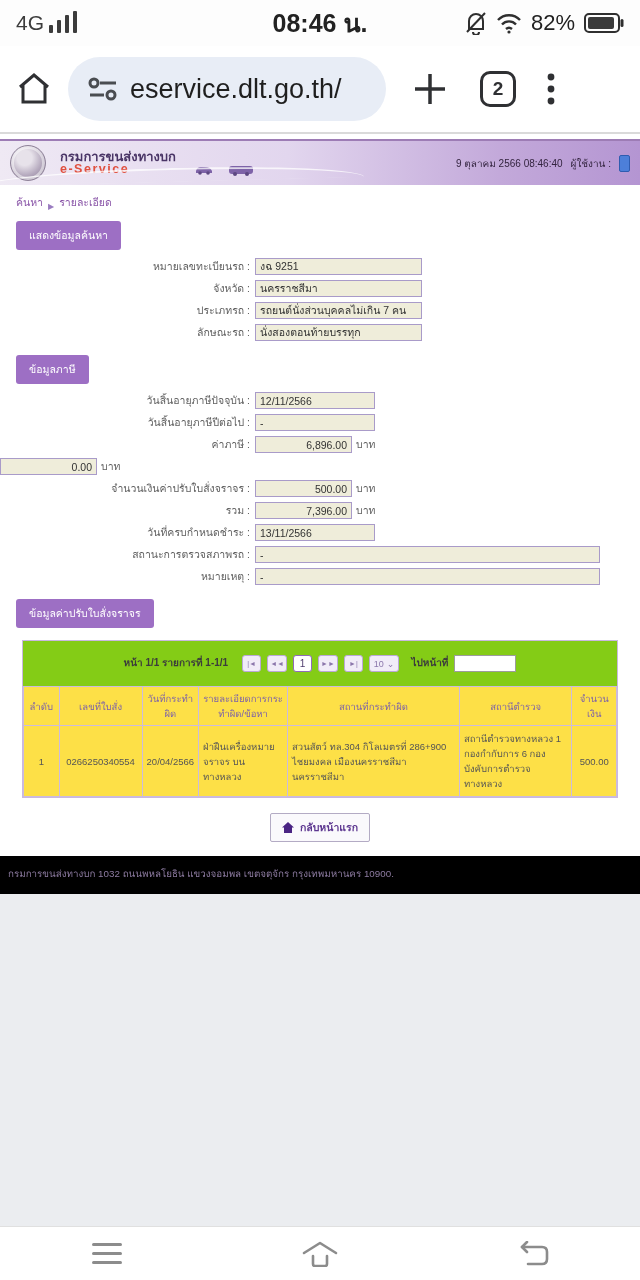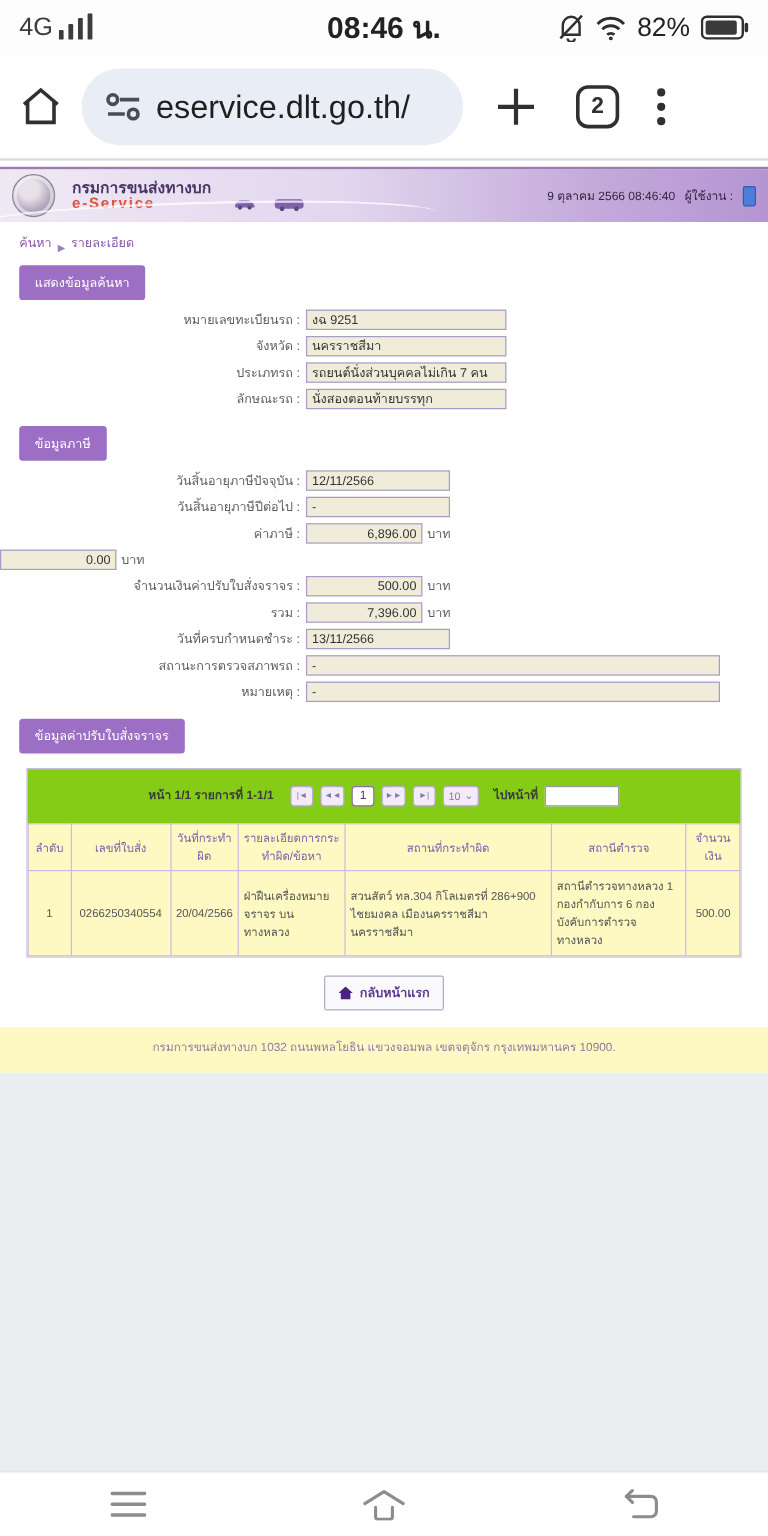--- a/index.html
+++ b/index.html
@@ -58,29 +58,29 @@
   .fine-wrap { margin:6px 22px 0; border:1px solid #c9b8e0; }
   .pager-row { background:#84cc16; display:flex; align-items:flex-start; justify-content:center; gap:6px; padding:14px 0; }
   .pager-summary { font-size:10px; font-weight:bold; color:#3c3c3c; margin-right:8px; }
   .pg-btn { min-width:19px; height:17px; background:#f1ecf8; border:1px solid #bba8d8; border-radius:3px;
     font-size:7px; color:#8b76ab; display:flex; align-items:center; justify-content:center; padding:0 2px; }
   .pg-btn.current { background:#fff; border:1px solid #8f6cb8; font-size:10px; color:#4c3a6b; }
   .pg-select { height:17px; background:#f1ecf8; border:1px solid #bba8d8; border-radius:3px; font-size:9px;
     color:#8b76ab; display:flex; align-items:center; gap:3px; padding:0 4px; }
   .goto-label { font-size:10px; font-weight:bold; color:#3c3c3c; margin-left:6px; }
   .goto-input { width:62px; height:17px; border:1px solid #9c9c9c; background:#fff; font-size:10px; }
-  table.fines { width:100%; border-collapse:collapse; background:#fef9c3; }
+  table.fines { width:100%; border-collapse:collapse; background:#fde047; }
   table.fines th { border:1px solid #cbbbdf; font-size:9.5px; font-weight:normal; color:#7d62a8; padding:4px 3px; text-align:center; }
   table.fines td { border:1px solid #cbbbdf; font-size:9.5px; color:#555; padding:5px 4px; vertical-align:middle; }
   td.c { text-align:center; } td.l { text-align:left; }
   
   .back-row { text-align:center; margin:15px 0 14px; }
   .back-btn { display:inline-flex; align-items:center; gap:6px; border:1px solid #b3abc4; background:#faf9fc;
     padding:5px 11px; border-radius:2px; font-size:10.5px; font-weight:bold; color:#5d3790; font-family:inherit; }
-  .site-footer { background:#fef9c3; text-align:center; padding:10px 8px 12px; line-height:1.6; }
+  .site-footer { background:#000000; padding:10px 8px 12px; line-height:1.6; }
   .site-footer div { font-size:9.8px; color:#8d7ba1; }
   
   .filler { flex:1; background:#ebedf0; }
   .nav-bar { height:54px; background:#fff; border-top:1px solid #e0e0e0; display:flex; align-items:center; }
   .nav-slot { flex:1; display:flex; justify-content:center; }
   svg { display:block; }
 </style>
 </head>
 <body>
 

